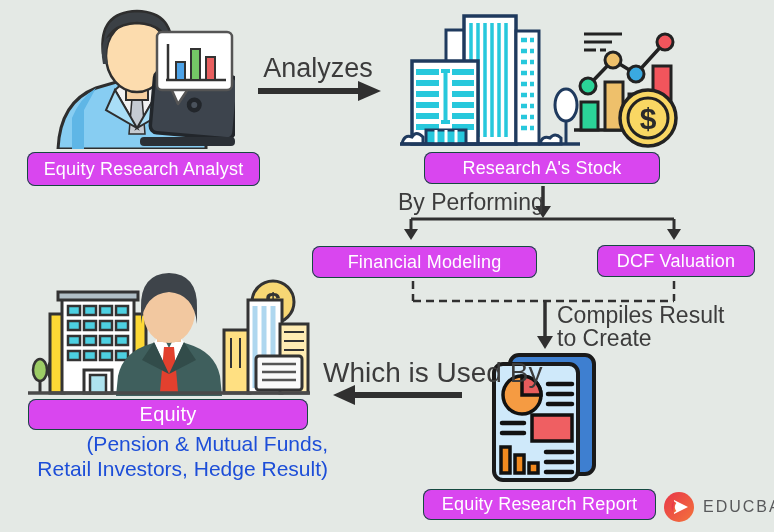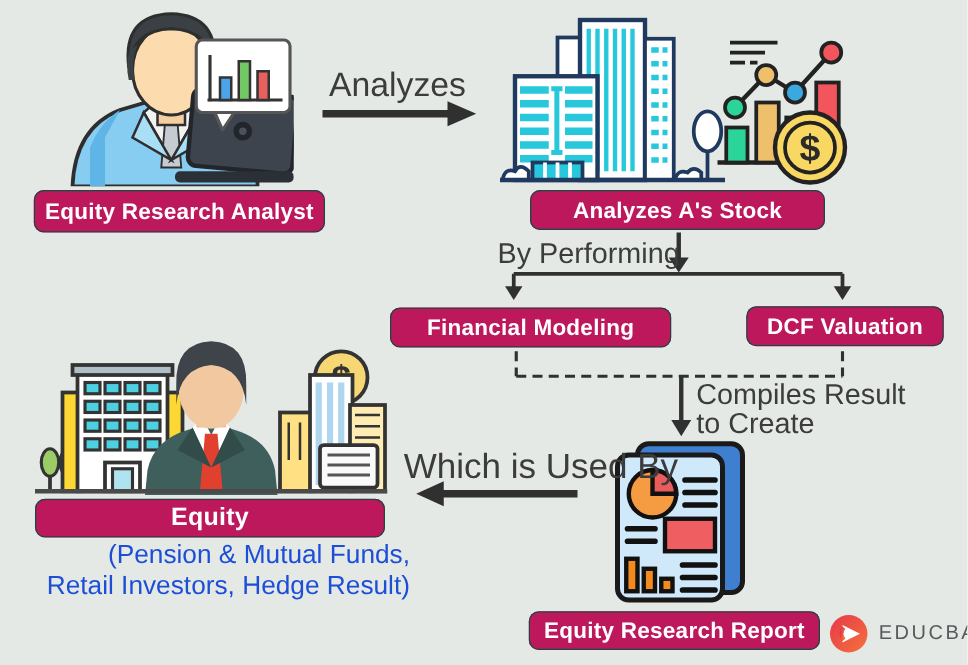--- a/index.html
+++ b/index.html
@@ -2,23 +2,23 @@
 <html><head>
 <meta charset="utf-8">
 <style>
   html,body { margin:0; padding:0; }
   .canvas {
     position:relative; width:774px; height:532px;
     background:#e4e9e5; overflow:hidden;
     font-family:"Liberation Sans", sans-serif;
   }
   .badge {
-    position:absolute; background:#be185d; color:#fff;
+    position:absolute; background:#d946ef; color:#fff;
     border-radius:8px; display:flex; align-items:center; justify-content:center;
-    font-size:18px; font-weight:bold; letter-spacing:.2px;
+    font-size:18px; font-weight:normal; letter-spacing:.2px;
     box-shadow:0 0 0 1px #154a40 inset; z-index:3; white-space:nowrap;
   }
   .elabel {
     position:absolute; color:#3c3c3c; font-size:23px; z-index:3;
     line-height:23px; white-space:nowrap;
   }
   .center { text-align:center; }
   .illus { position:absolute; z-index:2; }
   .overlay { position:absolute; left:0; top:0; z-index:1; pointer-events:none; }
   .subtext {
@@ -218,21 +218,21 @@
         <rect x="13" y="96" width="9" height="26" fill="#f28a1f"></rect>
         <rect x="27" y="104" width="9" height="18" fill="#f28a1f"></rect>
         <rect x="41" y="112" width="9" height="10" fill="#f28a1f"></rect>
       </g>
       <path d="M58 101 h26 M58 111 h26 M58 121 h26" stroke="#111" stroke-width="4.5" stroke-linecap="round" fill="none"></path>
     </g>
   </svg>
 
   <div class="badge" style="left:27px;top:152px;width:233px;height:34px">Equity Research Analyst</div>
 
-  <div class="badge" style="left:424px;top:152px;width:236px;height:32px">Analyzes A's Stock</div>
+  <div class="badge" style="left:424px;top:152px;width:236px;height:32px">Research A's Stock</div>
 
   <div class="badge" style="left:312px;top:246px;width:225px;height:32px">Financial Modeling</div>
 
   <div class="badge" style="left:597px;top:245px;width:158px;height:32px">DCF Valuation</div>
 
   <div class="badge" style="left:423px;top:489px;width:233px;height:31px">Equity Research Report</div>
 
   <div class="badge" style="left:28px;top:399px;width:280px;height:31px;font-size:20px">Equity</div>
 
   <div class="subtext" style="left:8px;top:431px;width:320px">

